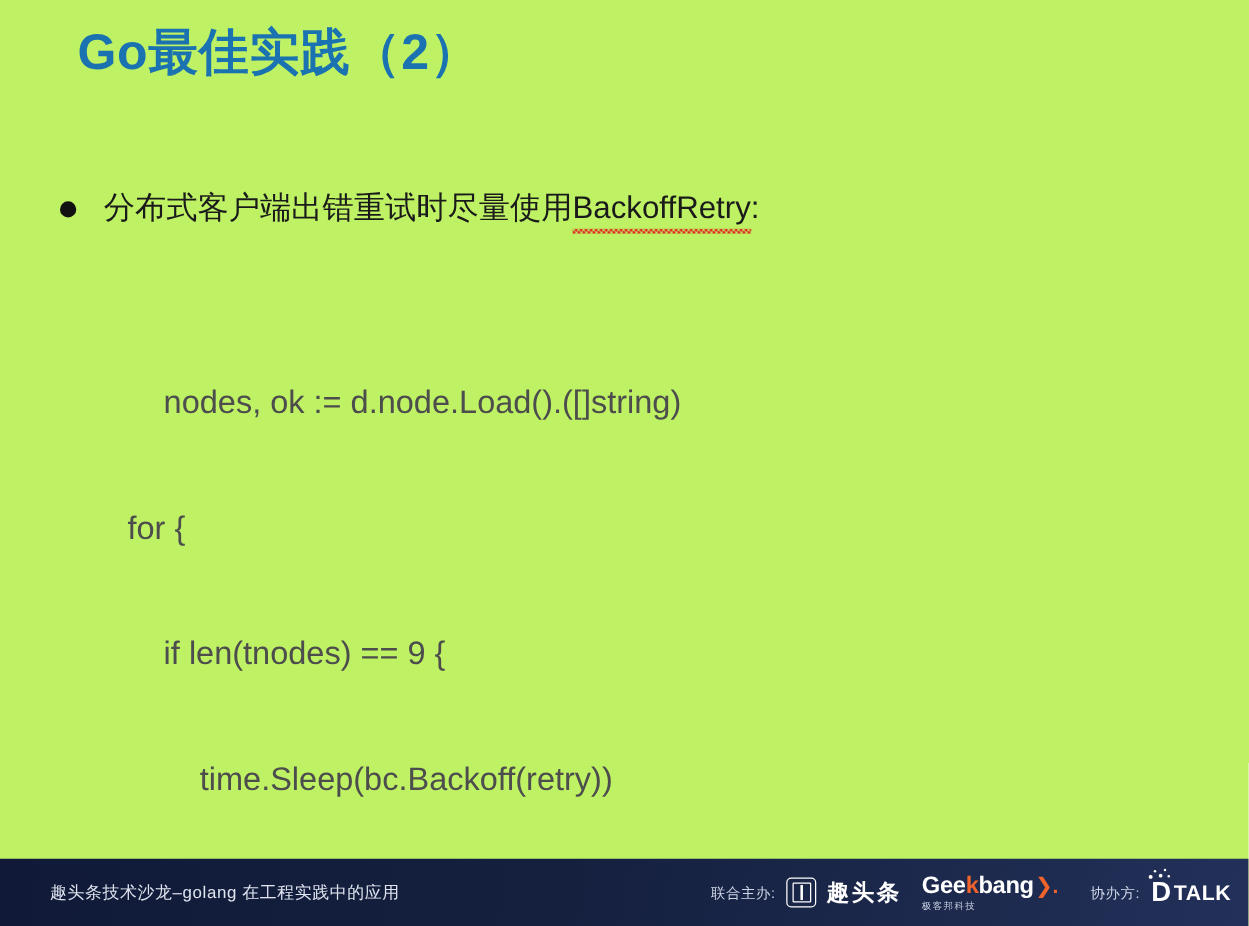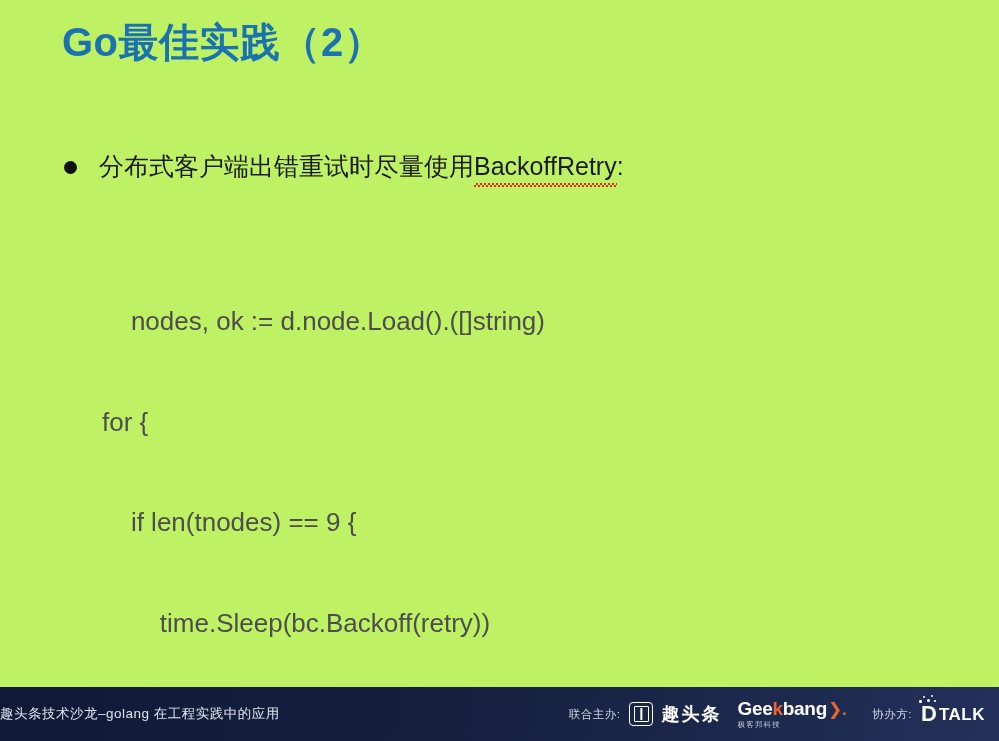--- a/index.html
+++ b/index.html
@@ -27,21 +27,21 @@
     font-weight: bold;
     color: #1a73b0;
     letter-spacing: 0.5px;
     white-space: nowrap;
     line-height: 1.2;
   }
 
   
   .bullet-row {
     position: absolute;
-    left: 64px;
+    left: 48px;
     top: 150px;
     display: flex;
     align-items: flex-start;
     justify-content: flex-end;
   }
   .bullet-dot {
     width: 13px;
     height: 13px;
     border-radius: 50%;
     background: #111111;
@@ -92,20 +92,21 @@
     position: absolute;
     left: 0;
     bottom: 0;
     width: 999px;
     height: 54px;
     background: linear-gradient(100deg, #101a38 0%, #15203f 45%, #1d2a4e 78%, #23305a 100%);
     display: flex;
     align-items: center;
   }
   .footer-left {
+    margin-left: 40px;
     color: #dfe4ef;
     font-size: 13.5px;
     letter-spacing: 0.5px;
     white-space: nowrap;
   }
   .footer-right {
     margin-left: auto;
     margin-right: 14px;
     display: flex;
     align-items: center;

